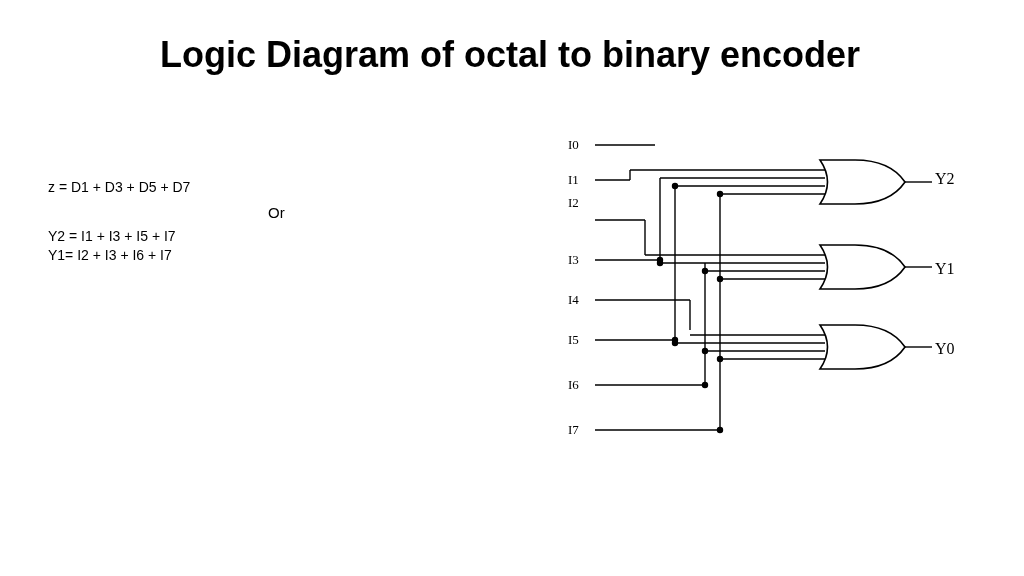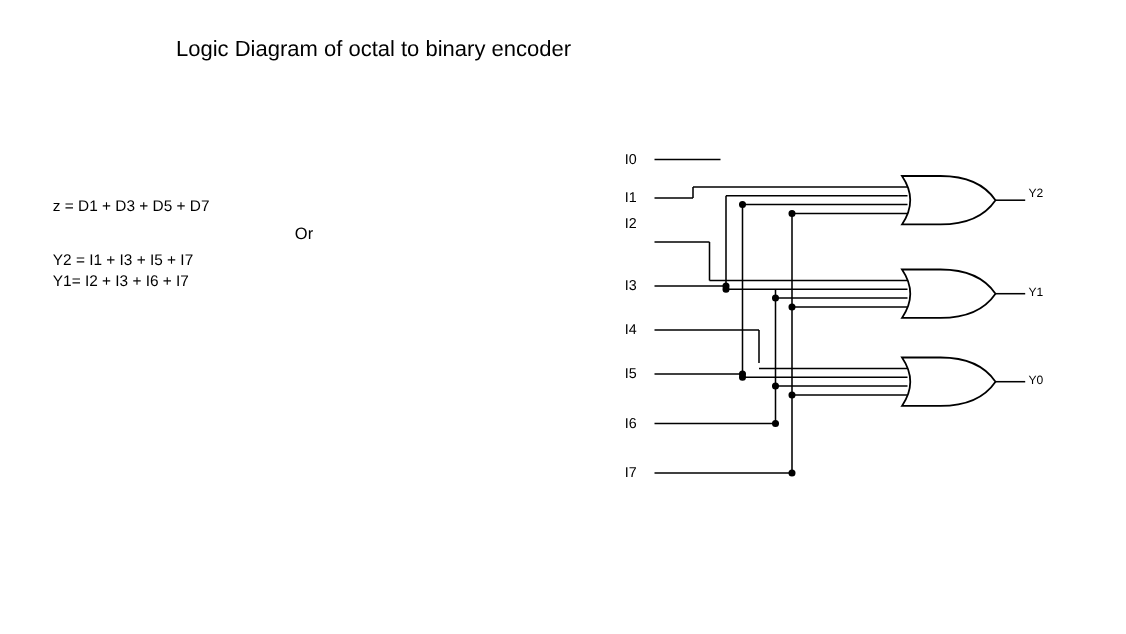--- a/index.html
+++ b/index.html
@@ -8,23 +8,23 @@
       height: 576px;
       background: #fff;
       font-family: Verdana, Geneva, sans-serif;
       position: relative;
       overflow: hidden;
     }
     .title {
       position: absolute;
       top: 34px;
       left: 160px;
-      font-size: 20px;
+      font-size: 36px;
       color: #000;
-      font-weight: 400;
+      font-weight: 700;
       text-align: right;
     }
     .text-block {
       position: absolute;
       top: 178px;
       left: 48px;
       font-size: 16px;
       color: #000;
       line-height: 1.35;
     }
@@ -36,28 +36,28 @@
     }
     .diagram {
       position: absolute;
       top: 130px;
       left: 560px;
       width: 420px;
       height: 360px;
     }
     .ilabel {
       position: absolute;
-      font-family: Liberation Sans, sans-serif;
+      font-family: Liberation Serif, serif;
       font-size: 13px;
       color: #000;
     }
     .ylabel {
       position: absolute;
-      font-family: Liberation Sans, sans-serif;
-      font-size: 11px;
+      font-family: Liberation Serif, serif;
+      font-size: 16px;
       color: #000;
     }
   </style>
 </head>
 <body>
 
 <div class="title">Logic Diagram of octal to binary encoder</div>
 
 <div class="text-block">
   <div class="eq">z = D1 + D3 + D5 + D7</div>

